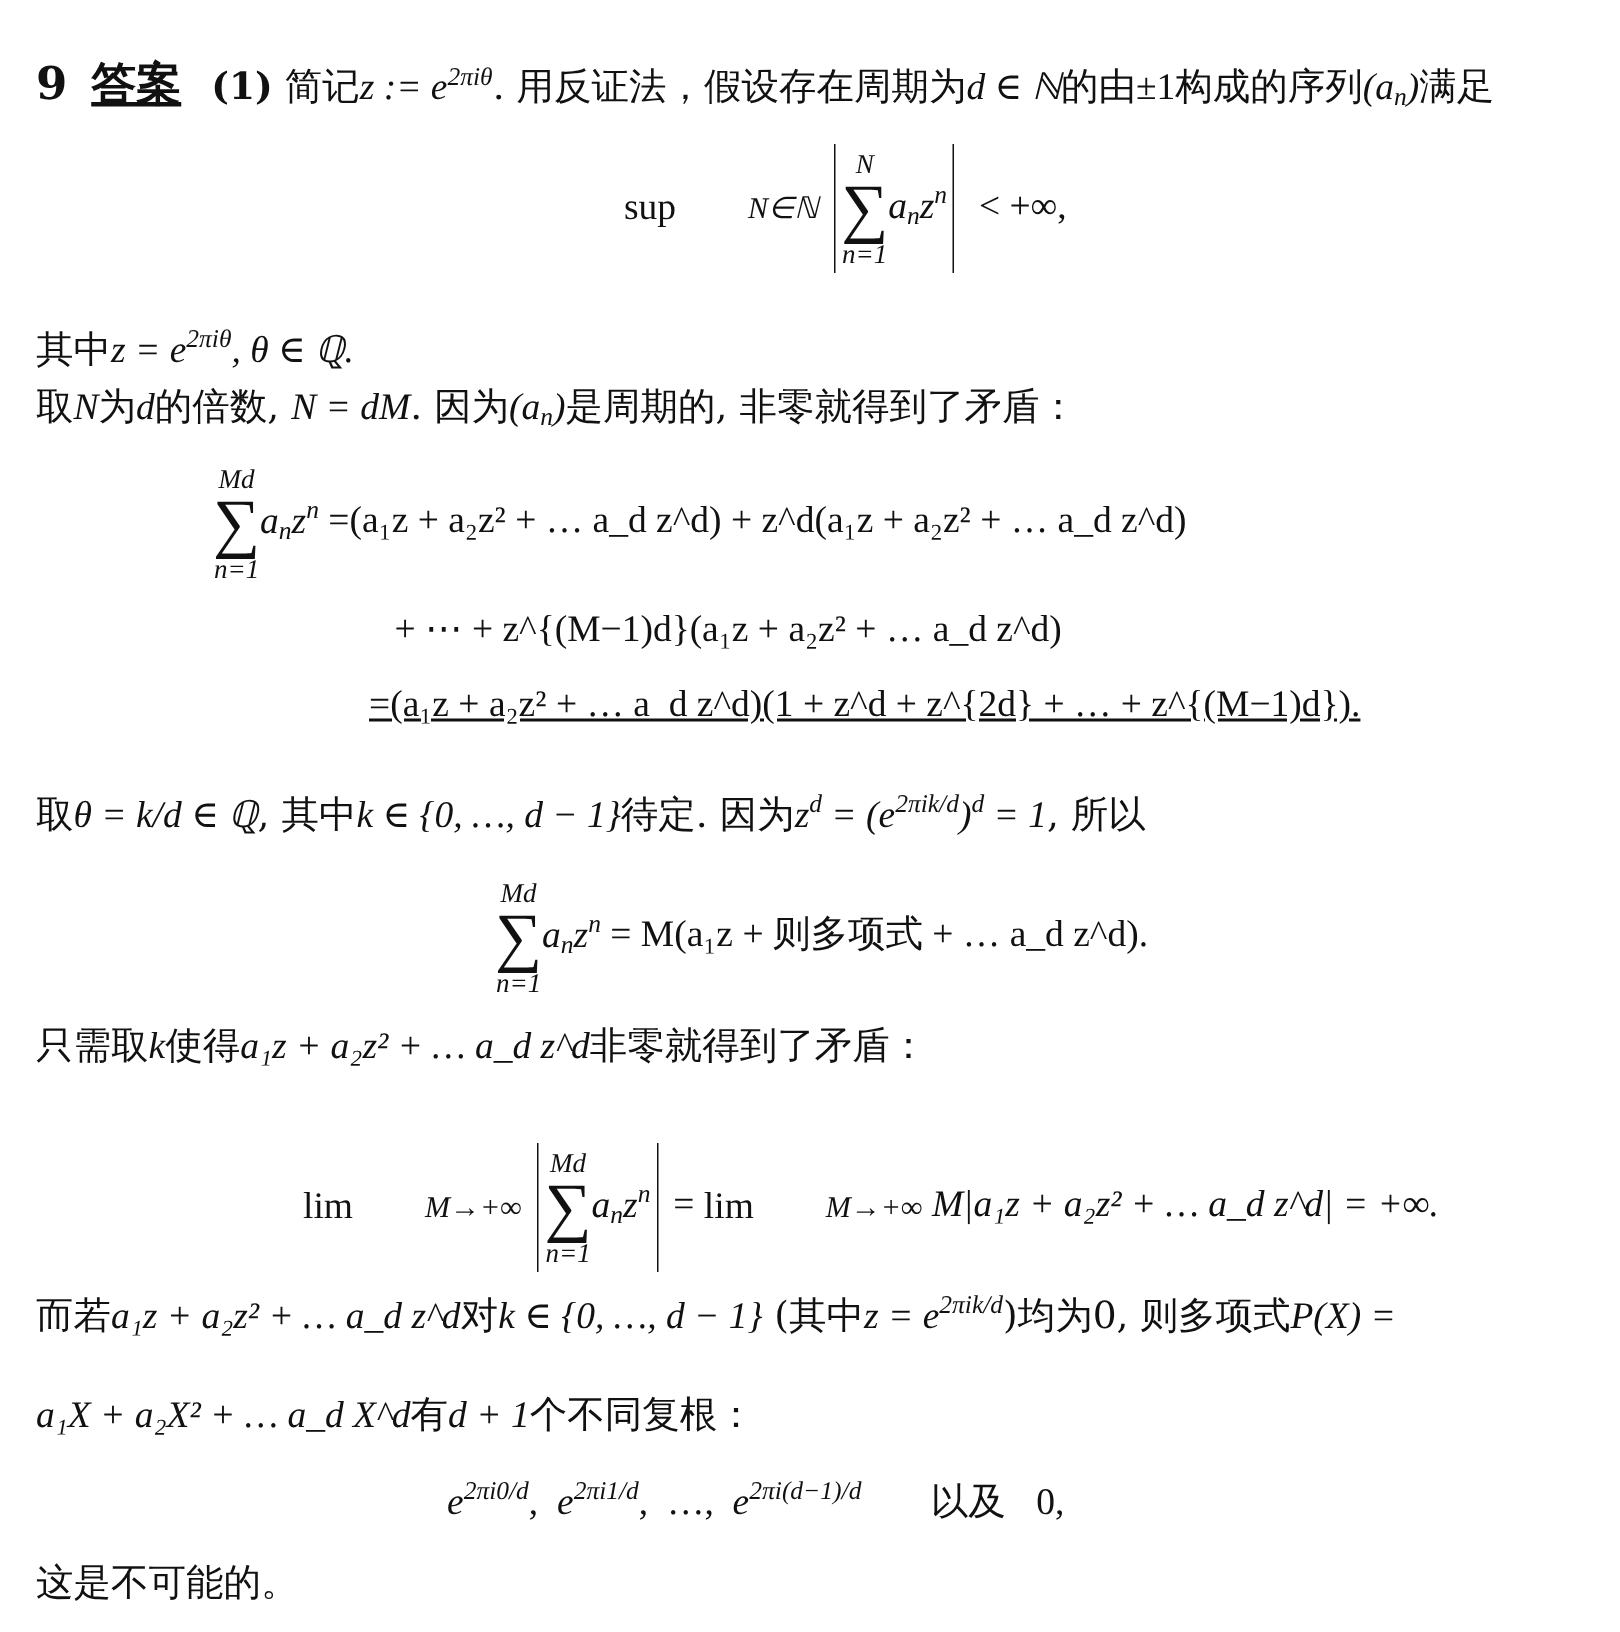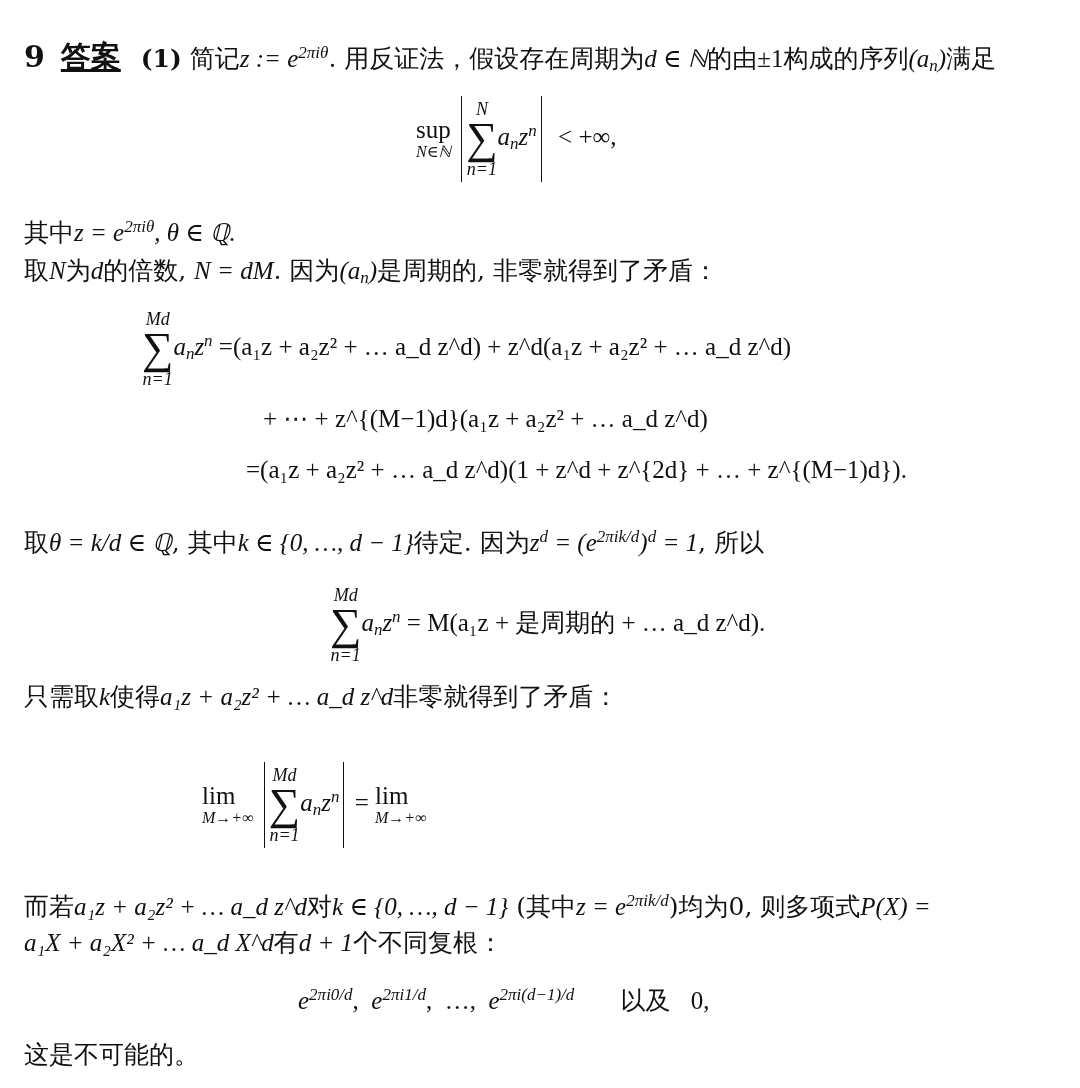--- a/index.html
+++ b/index.html
@@ -13,22 +13,22 @@
   .it { font-style: italic; }
   .line { position: absolute; left: 24px; white-space: nowrap; line-height: 1; }
   .title-num, .title-word { font-weight: bold; font-size: 30px; }
   .part { font-weight: bold; }
   sup { font-size: 0.68em; vertical-align: 0.55em; line-height: 0; }
   sub { font-size: 0.68em; vertical-align: -0.25em; line-height: 0; }
   .center { position: absolute; white-space: nowrap; font-family: "Liberation Serif", "DejaVu Serif", serif; }
   .sumop { display: inline-flex; flex-direction: column; align-items: center; vertical-align: middle; line-height: 1; }
   .sumop .top, .sumop .bot { font-size: 18px; font-style: italic; }
   .sumop .sig { font-size: 44px; line-height: 0.95; }
-  .limop { display: inline-flex; flex-direction: column; align-items: flex-start; vertical-align: middle; line-height: 1.05; }
-  .limop .sub { font-size: 16px; font-style: italic; }
+  .limop { display: inline-flex; flex-direction: row; align-items: center; vertical-align: middle; line-height: 1.05; gap: 48px; }
+  .limop .sub { font-size: 20px; font-style: italic; font-family: Liberation Serif, serif; }
   .bar { display: inline-block; border-left: 1.6px solid #111; height: 86px; vertical-align: middle; margin: 0 4px; }
   .gap { display: inline-block; width: 40px; }
 </style>
 </head>
 <body>
 
 <div class="line" style="top:42px;">
   <span class="title-num">9</span>
   <span class="title-word" style="margin-left:8px;text-decoration:underline;">答案</span>
   <span class="part" style="margin-left:12px;">(1)</span>
@@ -60,35 +60,35 @@
   <span class="sumop">
       <span class="top">Md</span>
       <span class="sig">∑</span>
       <span class="bot">n=1</span>
     </span><span class="it">a<sub>n</sub>z<sup>n</sup></span>
   <span>=(a₁z + a₂z² + … a_d z^d) + z^d(a₁z + a₂z² + … a_d z^d)</span>
 </div>
 <div class="center" style="left:263px; top:404px;">
   <span>+ ⋯ + z^{(M−1)d}(a₁z + a₂z² + … a_d z^d)</span>
 </div>
-<div class="center" style="left:246px; top:456px;">
+<div class="center" style="left:246px; top:456px;text-decoration:underline;">
   <span>=(a₁z + a₂z² + … a_d z^d)(1 + z^d + z^{2d} + … + z^{(M−1)d}).</span>
 </div>
 
 <div class="line" style="top:530px;">
   <span>取</span><span class="m it">θ = k/d ∈ ℚ</span><span>, 其中</span><span class="m it">k ∈ {0, …, d − 1}</span><span>待定. 因为</span><span class="m it"><span>z</span><sup>d</sup><span> = (e</span><sup>2πik/d</sup><span>)</span><sup>d</sup><span> = 1</span></span><span>, 所以</span>
 </div>
 
 <div class="center" style="left:330px; top:586px;">
   <span class="sumop">
       <span class="top">Md</span>
       <span class="sig">∑</span>
       <span class="bot">n=1</span>
     </span><span class="it">a<sub>n</sub>z<sup>n</sup></span>
-  <span>= M(a₁z + 是周期的 + … a_d z^d).</span>
+  <span>= M(a₁z + 则多项式 + … a_d z^d).</span>
 </div>
 
 <div class="line" style="top:684px;">
   <span>只需取</span><span class="m it">k</span><span>使得</span><span class="m it">a₁z + a₂z² + … a_d z^d</span><span>非零就得到了矛盾：</span>
 </div>
 
 <div class="center" style="left:202px; top:762px;">
   <span class="limop">
       <span>lim</span>
       <span class="sub">M→+∞</span>
@@ -96,23 +96,24 @@
   <span class="bar"></span><span class="sumop">
       <span class="top">Md</span>
       <span class="sig">∑</span>
       <span class="bot">n=1</span>
     </span><span class="it">a<sub>n</sub>z<sup>n</sup></span><span class="bar"></span>
   <span>=</span>
   <span class="limop">
       <span>lim</span>
       <span class="sub">M→+∞</span>
     </span>
+  <span class="it">M|a₁z + a₂z² + … a_d z^d| = +∞.</span>
 </div>
 
-<div class="line" style="top:894px;">
+<div class="line" style="top:864px;">
   <span>而若</span><span class="m it">a₁z + a₂z² + … a_d z^d</span><span>对</span><span class="m it">k ∈ {0, …, d − 1}</span><span> (其中</span><span class="m it"><span>z = e</span><sup>2πik/d</sup></span><span>)均为0, 则多项式</span><span class="m it">P(X) =</span>
 </div>
 <div class="line" style="top:930px;">
   <span class="m it">a₁X + a₂X² + … a_d X^d</span><span>有</span><span class="m it">d + 1</span><span>个不同复根：</span>
 </div>
 
 <div class="center" style="left:298px; top:984px;">
   <span class="it"><span>e</span><sup>2πi0/d</sup></span>,&nbsp;
   <span class="it"><span>e</span><sup>2πi1/d</sup></span>,&nbsp;
   <span>…</span>,&nbsp;

